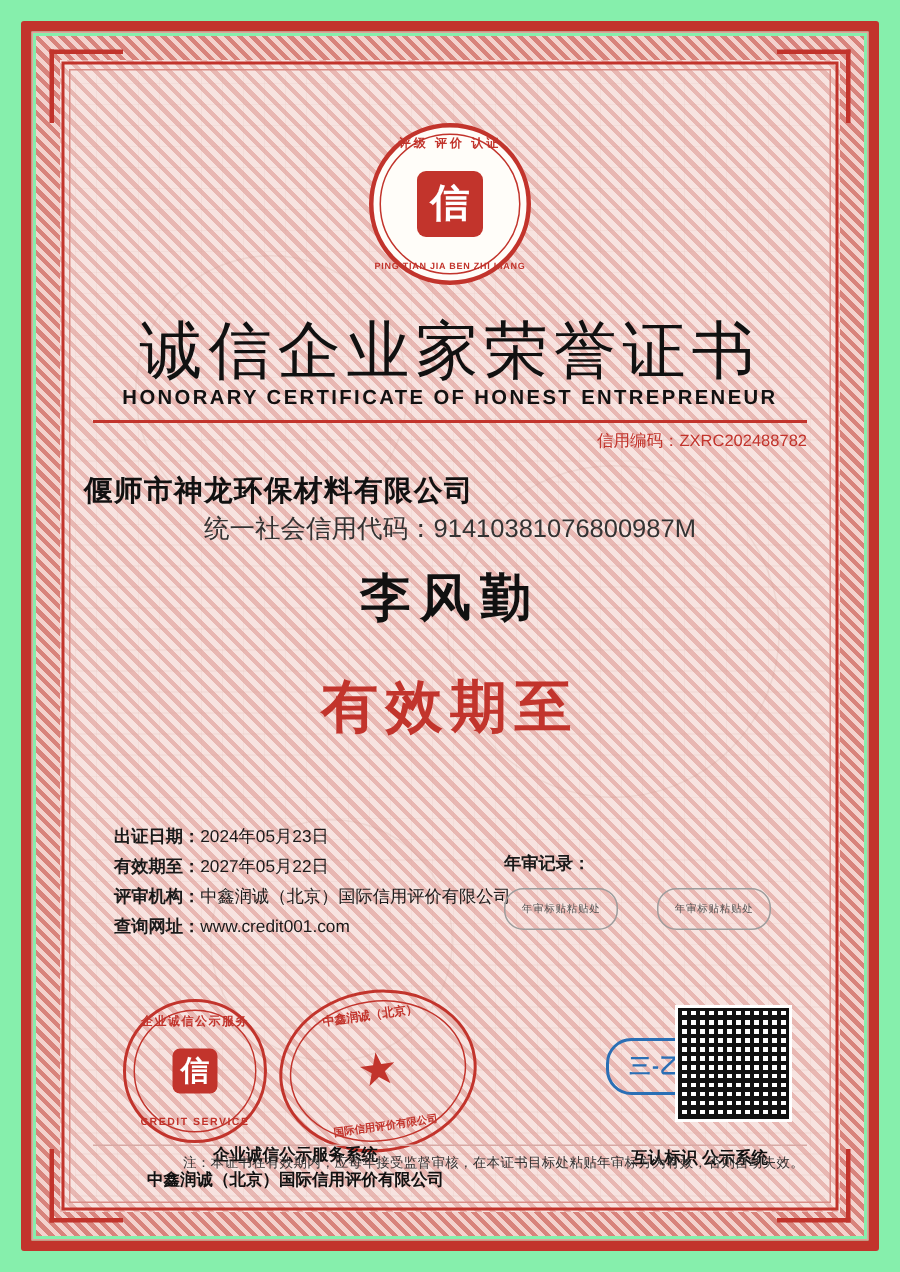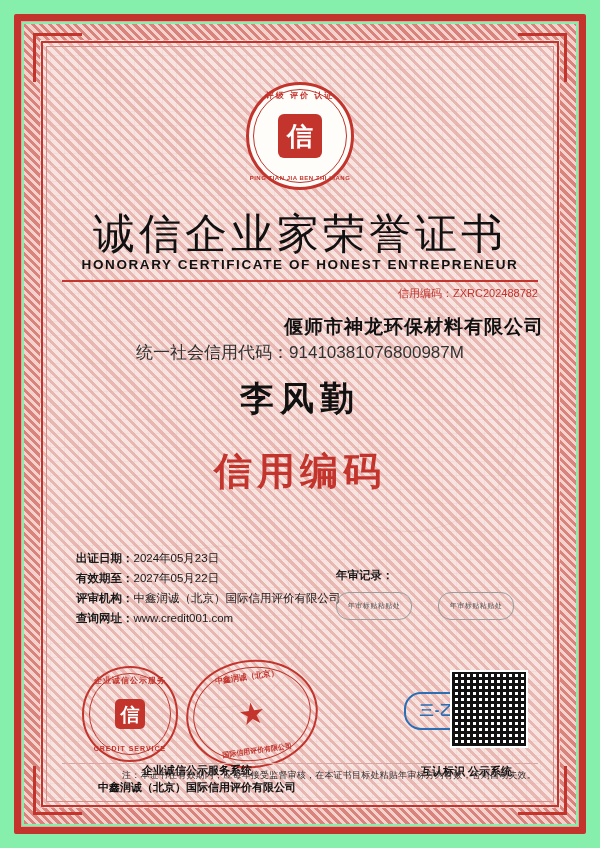--- a/index.html
+++ b/index.html
@@ -110,21 +110,21 @@
   .title-rule{
     position:absolute;top:224px;left:6px;right:6px;height:2px;background:#c2342c;
   }
 
   .credit-no{
     position:absolute;top:230px;right:6px;
     font-size:11px;color:#c2342c;
   }
 
   .company{
-    position:absolute;top:258px;left:0;right:0;text-align:right;
+    position:absolute;top:258px;left:0;right:0;text-align:left;
     font-size:19px;font-weight:bold;color:#111;letter-spacing:1px;
     font-family:"DejaVu Sans",sans-serif;
   }
   .usci{
     position:absolute;top:285px;left:0;right:0;text-align:center;
     font-size:17px;color:#333;
   }
   .person{
     position:absolute;top:320px;left:0;right:0;text-align:center;
     font-size:34px;font-weight:bold;color:#111;letter-spacing:6px;
@@ -272,21 +272,21 @@
     <div class="credit-no">
       <span>信用编码：</span><span>ZXRC202488782</span>
     </div>
 
     <div class="company">偃师市神龙环保材料有限公司</div>
     <div class="usci">
       <span>统一社会信用代码：</span><span>91410381076800987M</span>
     </div>
 
     <div class="person">李风勤</div>
-    <div class="award">信用编码</div>
+    <div class="award">有效期至</div>
 
     <div class="details">
       <div class="row">
         <b>出证日期：</b><span>2024年05月23日</span>
       </div>
       <div class="row">
         <b>有效期至：</b><span>2027年05月22日</span>
       </div>
       <div class="row">
         <b>评审机构：</b><span>中鑫润诚（北京）国际信用评价有限公司</span>

